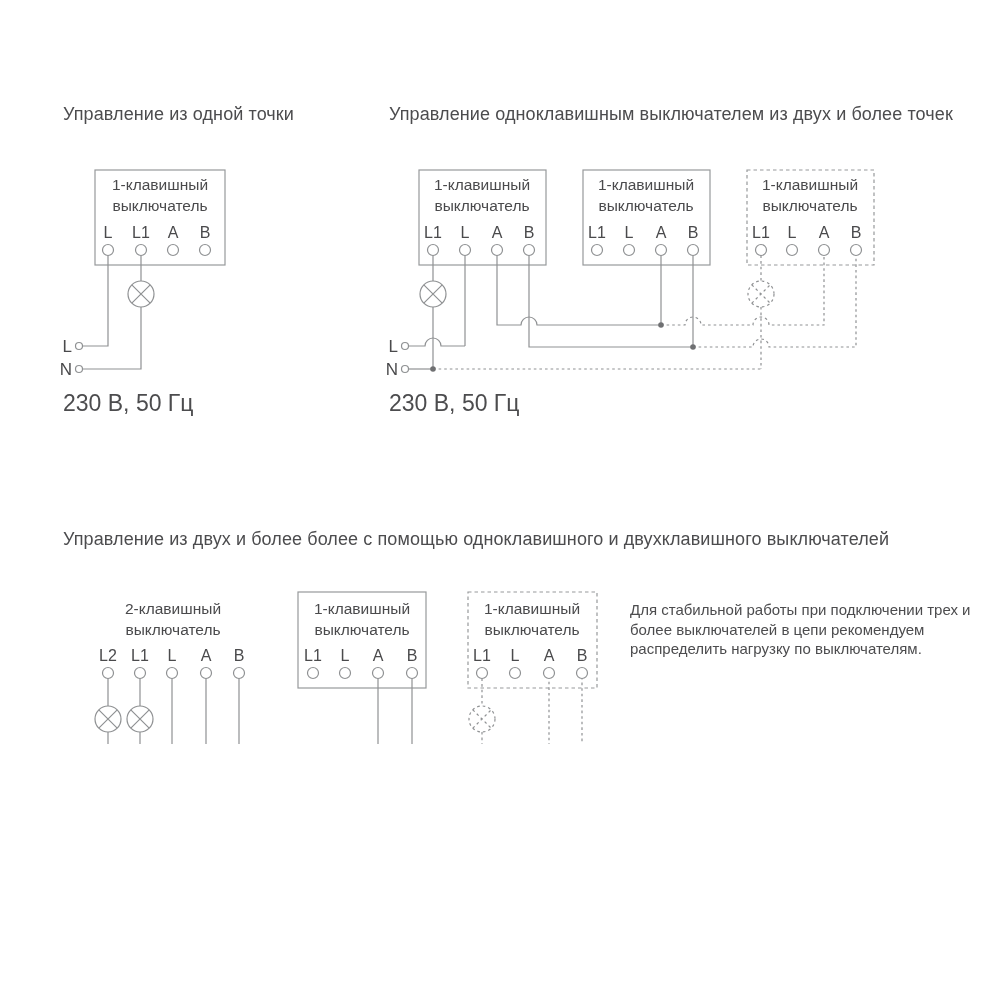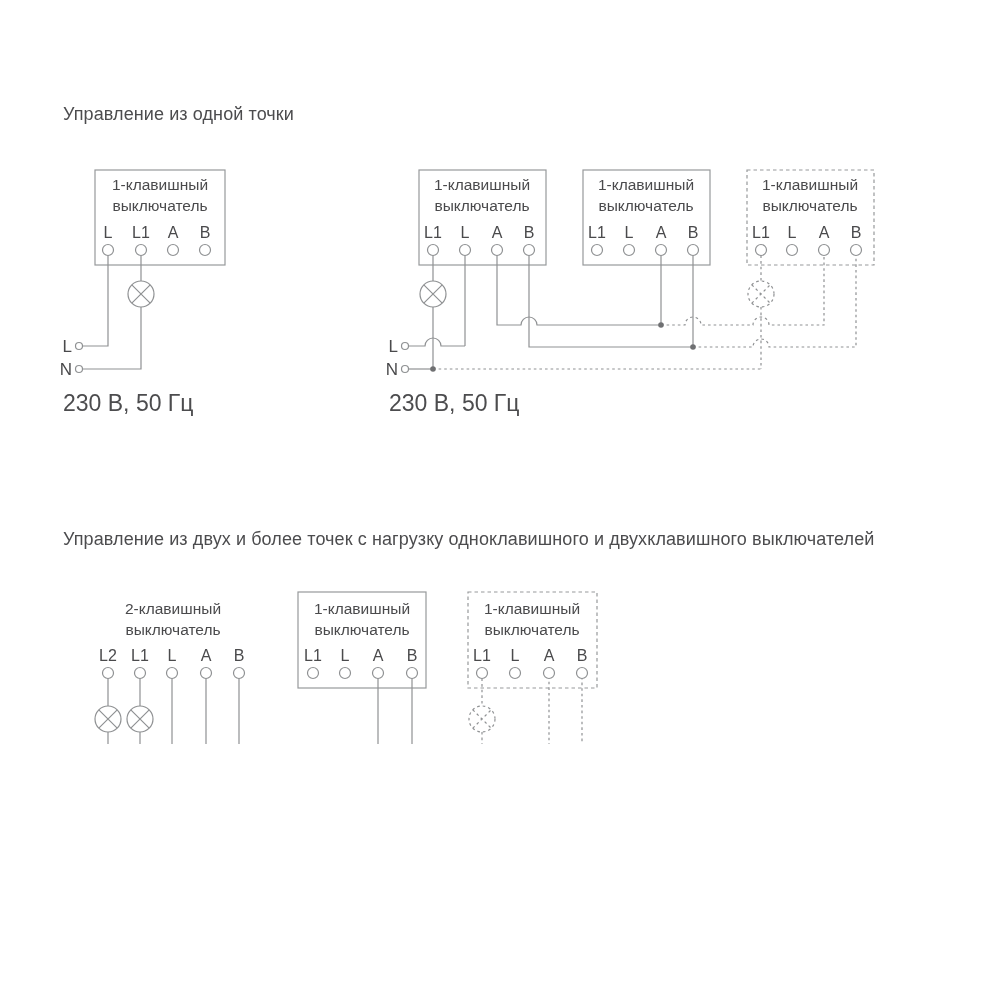--- a/index.html
+++ b/index.html
@@ -20,26 +20,32 @@
   .wd{fill:none;stroke:#8f9193;stroke-width:1.2;stroke-dasharray:2.6 3;}
   .term{fill:#ffffff;stroke:#8f9193;stroke-width:1.2;}
   .dot{fill:#6f7072;stroke:none;}
 </style>
 </head>
 <body>
 
 <div class="page">
 
   <div class="txt title" style="left:63px;top:104px;">Управление из одной точки</div>
-  <div class="txt title" style="left:63px;top:529px;">Управление из двух и более точек с нагрузку одноклавишного и двухклавишного выключателей</div>
+  <div class="txt title" style="left:389px;top:104px;">Управление одноклавишным выключателем из двух и более точек</div>
+  <div class="txt title" style="left:63px;top:529px;">Управление из двух и более более с помощью одноклавишного и двухклавишного выключателей</div>
 
   <div class="txt voltage" style="left:63px;top:390px;">230 В, 50 Гц</div>
   <div class="txt voltage" style="left:389px;top:390px;">230 В, 50 Гц</div>
   <div class="txt voltage" style="left:63px;top:841px;">230 В, 50 Гц</div>
 
+  <div class="txt note" style="left:630px;top:600px;">
+    <div>Для стабильной работы при подключении трех и</div>
+    <div>более выключателей в цепи рекомендуем</div>
+    <div>распределить нагрузку по выключателям.</div>
+  </div>
 
   <svg width="1000" height="1000" viewBox="0 0 1000 1000">
 
     <g>
       <rect class="box" x="95" y="170" width="130" height="95"></rect>
       <text class="boxlbl" x="160" y="190" text-anchor="middle">1-клавишный</text>
       <text class="boxlbl" x="160" y="211" text-anchor="middle">выключатель</text>
       <text class="termlbl" x="108" y="238" text-anchor="middle">L</text>
       <text class="termlbl" x="141" y="238" text-anchor="middle">L1</text>
       <text class="termlbl" x="173" y="238" text-anchor="middle">A</text>

